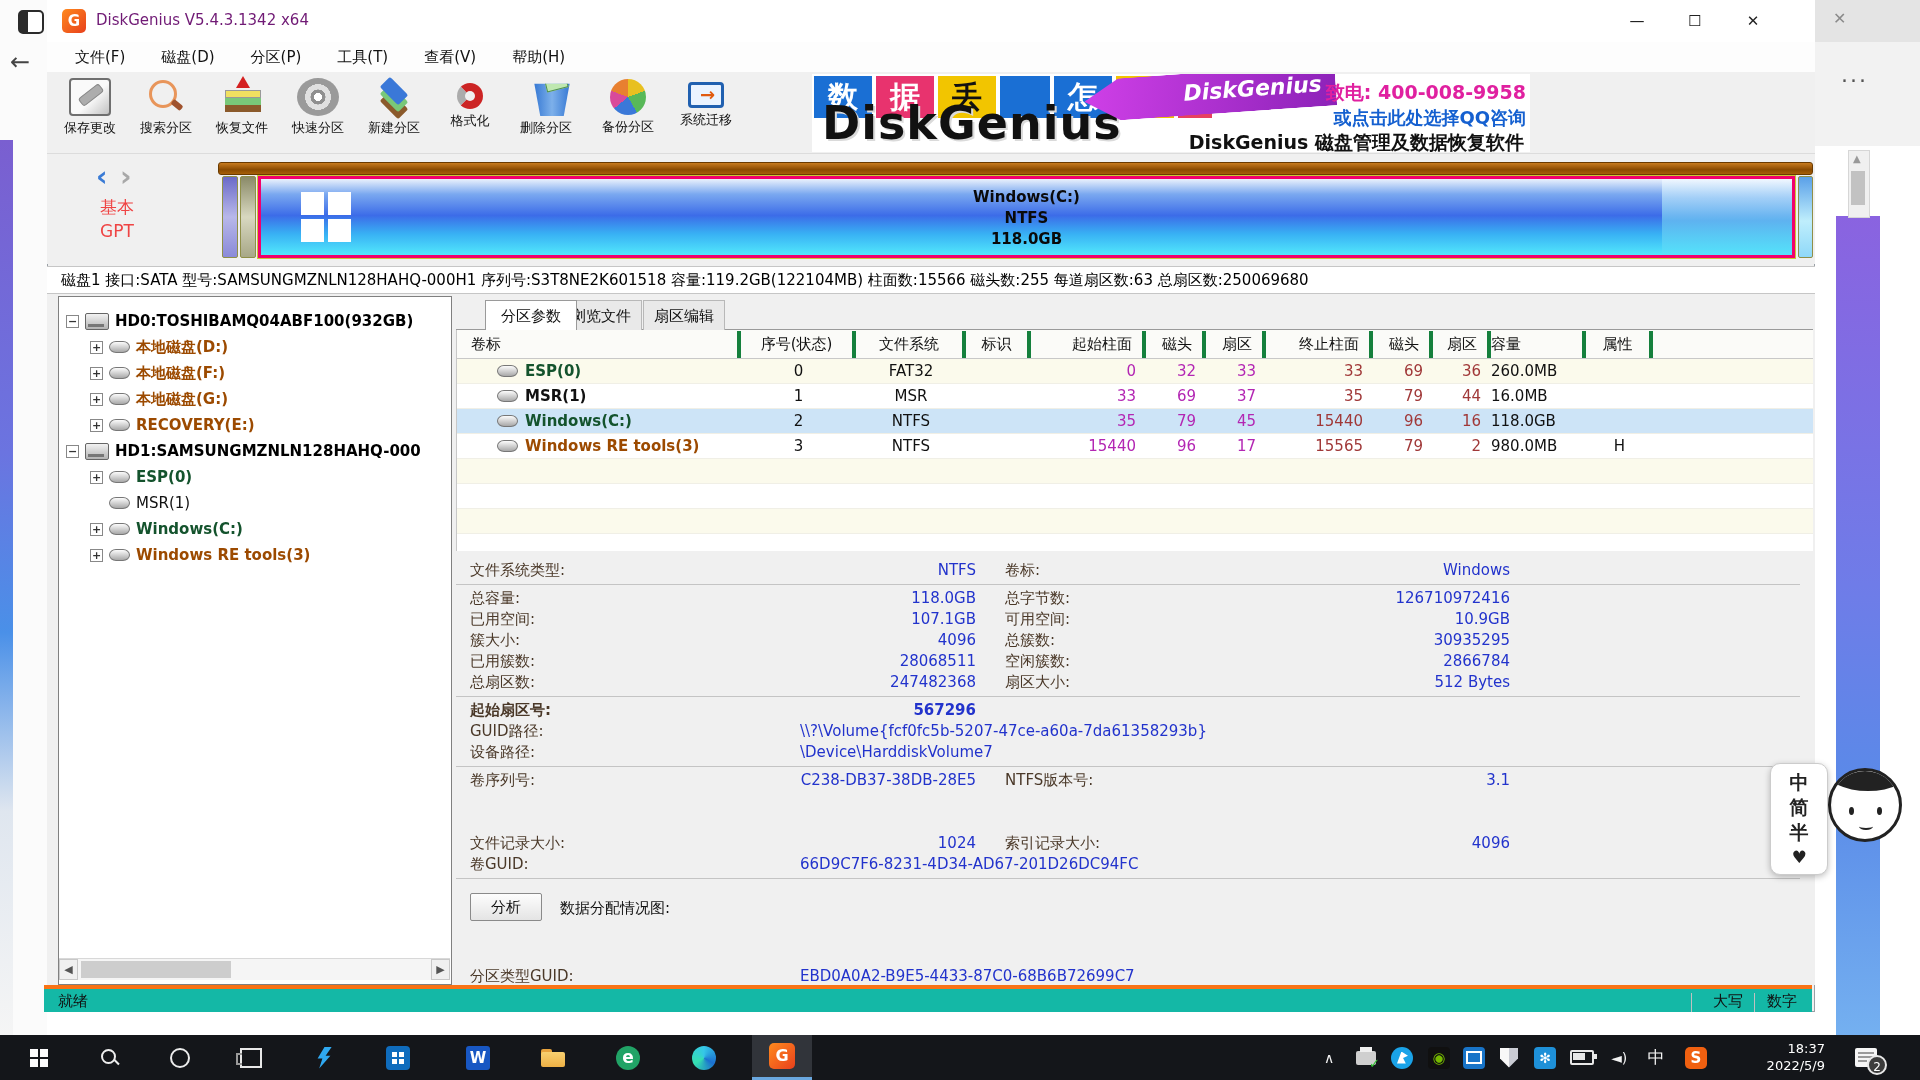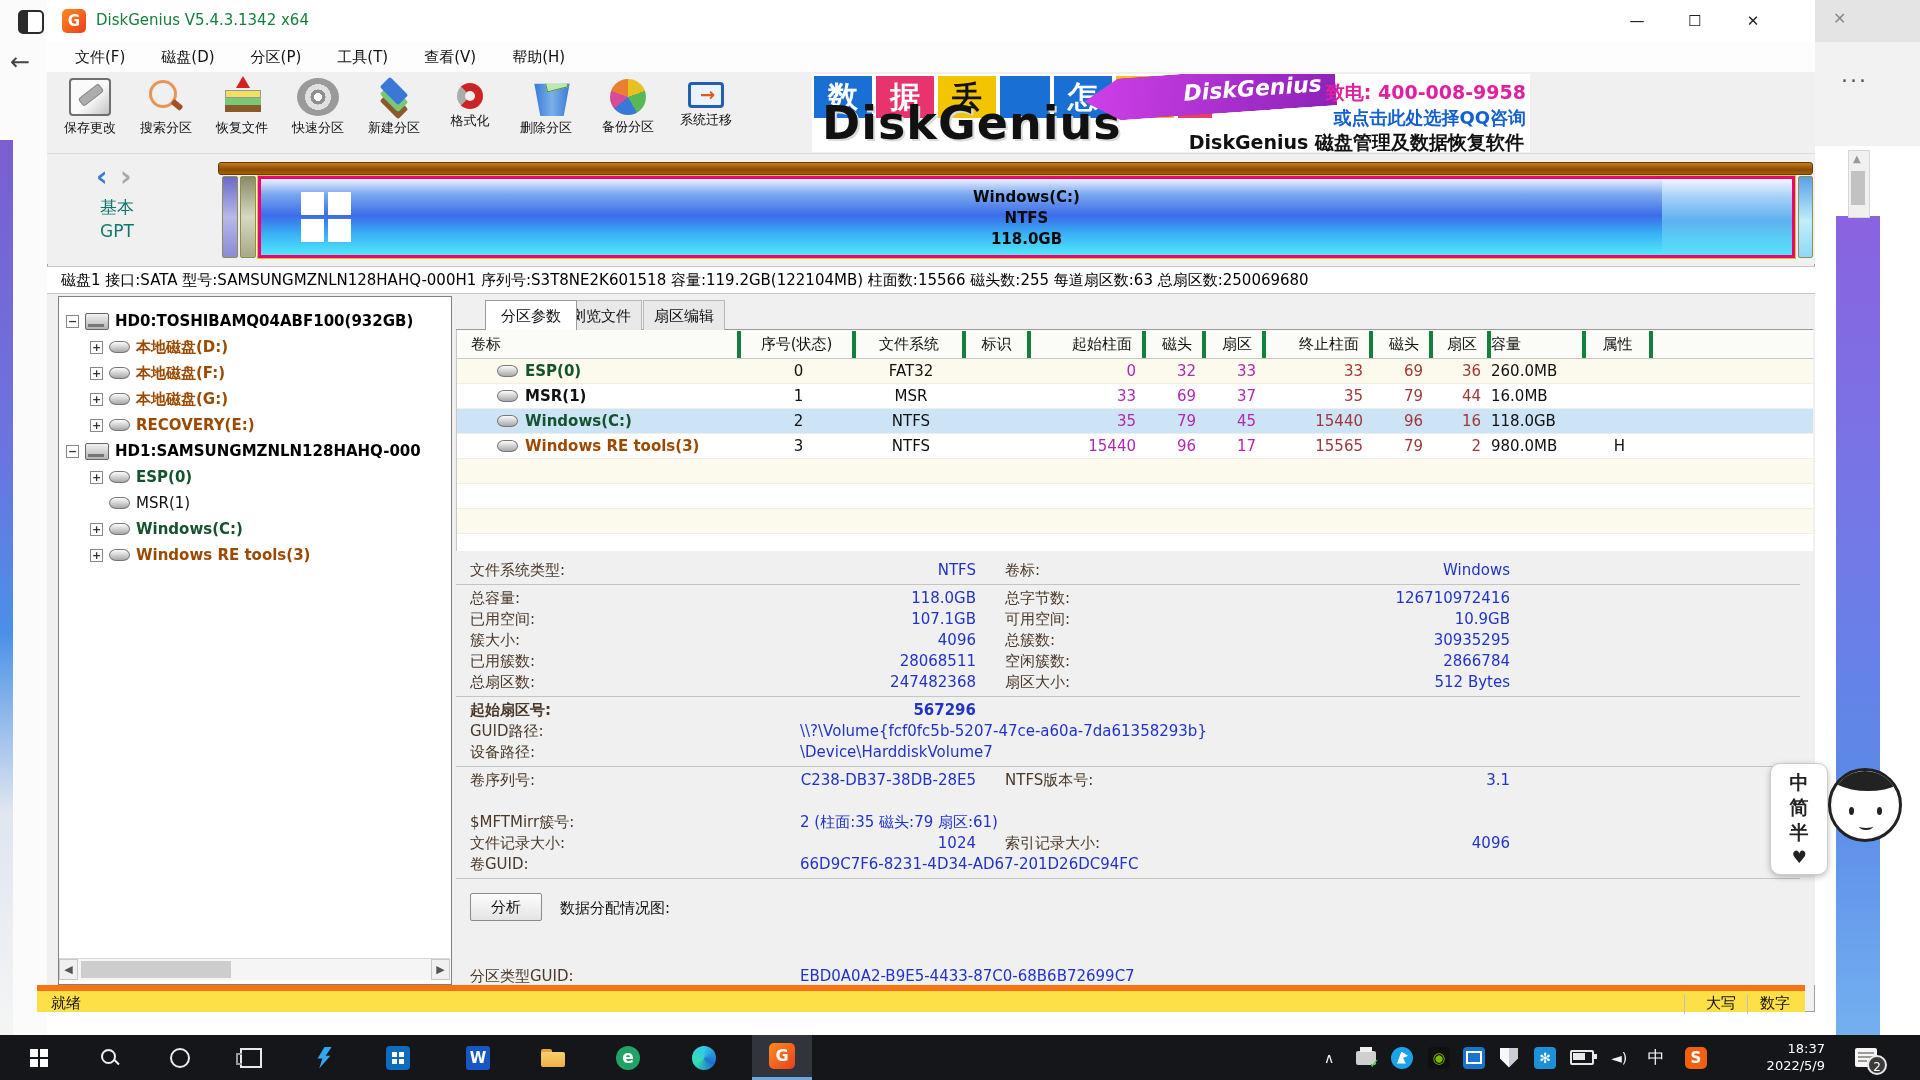--- a/index.html
+++ b/index.html
@@ -14,21 +14,21 @@
   .bg-right-title{left:1815px;top:0;width:105px;height:42px;background:#e4e4e4;color:#8a8a8a;font-size:16px;padding-top:9px;padding-left:18px;box-sizing:border-box;}
   .bg-right-tool{left:1815px;top:42px;width:105px;height:104px;background:#f2f2f2;color:#555;font-size:22px;letter-spacing:2px;padding:26px 0 0 26px;box-sizing:border-box;}
   .bg-scrollfrag{left:1848px;top:150px;width:20px;height:66px;background:#f0f0f0;border:1px solid #d6d6d6;}
   .bg-scrollfrag .thumb{position:absolute;left:2px;top:20px;width:14px;height:34px;background:#c2c2c2;}
   .bg-scrollfrag .up{position:absolute;left:4px;top:2px;font-size:10px;color:#999;}
   .wall-right{left:1836px;top:216px;width:44px;height:819px;background:linear-gradient(180deg,#8a63e0 0%,#6f7ce8 45%,#5a8ae8 70%,#74b0f0 100%);}
   
   .win{left:47px;top:0;width:1768px;height:1012px;background:#f0f0f0;border:1px solid #9aa0a6;box-sizing:border-box;}
   .titlebar{left:47px;top:0;width:1768px;height:42px;background:#ffffff;}
   .app-logo{width:24px;height:24px;border-radius:5px;background:linear-gradient(135deg,#ff8a1e,#e8401c);color:#fff;font-weight:bold;font-size:15px;text-align:center;line-height:24px;}
-  .title-text{font-size:15px;color:#15803d;}
+  .title-text{font-size:15px;color:#701a75;}
   .winbtn{width:58px;height:42px;text-align:center;line-height:42px;font-size:15px;color:#222;}
   
   .menubar{left:47px;top:42px;width:1768px;height:30px;background:#fdfdfd;display:flex;align-items:center;padding-left:28px;gap:36px;box-sizing:border-box;font-size:15px;color:#111;}
   
   .toolbar{left:47px;top:72px;width:1768px;height:82px;background:#f0f0f0;border-bottom:1px solid #dcdcdc;box-sizing:border-box;}
   .tbtn{position:absolute;top:6px;width:76px;text-align:center;}
   .tbtn .lab{font-size:13px;color:#111;margin-top:3px;}
   .tico{position:relative;width:42px;height:38px;margin:0 auto;}
   .i-save{border:2px solid #6f6f6f;background:linear-gradient(135deg,#fafafa 55%,#c2c2c2);border-radius:4px;box-sizing:border-box;}
   .i-save::after{content:"";position:absolute;left:7px;top:10px;width:24px;height:8px;background:#adadad;border:1px solid #888;transform:rotate(-38deg);border-radius:3px;}
@@ -48,21 +48,21 @@
   .banner{left:812px;top:74px;width:718px;height:78px;background:#ffffff;overflow:hidden;}
   .tile{position:absolute;top:2px;height:42px;text-align:center;font-weight:bold;font-size:30px;line-height:42px;color:#fff;}
   .banner-big{position:absolute;left:10px;top:22px;font-size:46px;font-weight:800;color:#111;letter-spacing:1px;text-shadow:2px 2px 0 #dadada;}
   .ribbon{position:absolute;left:272px;top:-2px;width:252px;height:42px;background:linear-gradient(100deg,#d040e8,#8c22b8);clip-path:polygon(0 50%,14% 0,100% 0,100% 100%,14% 100%);transform:rotate(-4deg);color:#fff;font-weight:bold;font-style:italic;font-size:22px;text-align:right;line-height:40px;padding-right:14px;box-sizing:border-box;}
   .banner-phone{position:absolute;right:4px;top:6px;color:#e020a0;font-weight:bold;font-size:19px;}
   .banner-qq{position:absolute;right:4px;top:32px;color:#1560d0;font-weight:bold;font-size:18px;}
   .banner-tagline{position:absolute;right:6px;top:56px;color:#111;font-weight:bold;font-size:19px;}
   
   .ppanel{left:47px;top:154px;width:1768px;height:110px;background:#f0f0f0;}
   .nav-arrow{font-size:28px;font-weight:bold;line-height:26px;}
-  .scheme{font-size:17px;color:#0f766e;width:70px;text-align:center;}
+  .scheme{font-size:17px;color:#ef4444;width:70px;text-align:center;}
   .diskbar{left:218px;top:162px;width:1595px;height:13px;background:linear-gradient(180deg,#c87b1e,#8a4a00 60%,#a65f08);border:1px solid #6a3a00;border-radius:3px;box-sizing:border-box;}
   .pstrip{top:176px;height:82px;border:1px solid #8f8f48;box-sizing:border-box;border-radius:2px;}
   .pblock{left:258px;top:176px;width:1537px;height:82px;border:3px solid #f2006c;outline:1px solid #c8c838;background:linear-gradient(180deg,#eaf1fc 0%,#7aa8f0 20%,#3c6ce8 48%,#38b0f4 72%,#52e8fc 100%);box-sizing:border-box;}
   .pblock .freepart{position:absolute;right:0;top:0;width:130px;height:100%;background:linear-gradient(180deg,#f2f8ff 0%,#a8d4f8 25%,#62b8f0 55%,#55e2fa 100%);opacity:0.9;}
   .winflag{position:absolute;left:40px;top:13px;width:50px;height:50px;display:grid;grid-template-columns:1fr 1fr;grid-template-rows:1fr 1fr;gap:4px;}
   .winflag span{background:#ffffff;}
   .ptext{position:absolute;left:0;top:8px;width:100%;text-align:center;font-size:15px;font-weight:600;color:#0a0a0a;line-height:21px;}
   
   .diskinfo{left:47px;top:266px;width:1768px;height:28px;background:#ffffff;border-top:1px solid #c6c6c6;border-bottom:1px solid #c6c6c6;box-sizing:border-box;font-size:15px;color:#000;line-height:26px;padding-left:14px;}
   
@@ -113,21 +113,21 @@
   .drow{position:absolute;left:0;width:1357px;height:21px;font-size:15px;line-height:21px;white-space:nowrap;}
   .dl{position:absolute;left:14px;color:#4a3828;}
   .dv1{position:absolute;left:180px;width:340px;text-align:right;color:#2233cc;}
   .dl2{position:absolute;left:549px;color:#4a3828;}
   .dv2{position:absolute;left:700px;width:354px;text-align:right;color:#2233cc;}
   .dwide{position:absolute;left:344px;color:#2233cc;}
   .dline{position:absolute;left:0;width:1344px;height:1px;background:#c4c4c4;}
   .analyze-btn{position:absolute;left:14px;top:342px;width:72px;height:28px;background:linear-gradient(#fdfdfd,#e4e4e4);border:1px solid #8a8a8a;border-radius:2px;font-size:15px;text-align:center;line-height:26px;color:#111;box-sizing:border-box;}
   .alloc-label{position:absolute;left:104px;top:348px;font-size:15px;color:#111;}
   
-  .statusbar{left:37px;top:985px;width:1768px;height:27px;background:#fde047;border-top:6px solid #f97316;box-sizing:border-box;font-size:15px;color:#111;}
+  .statusbar{left:44px;top:985px;width:1768px;height:27px;background:#14b8a6;border-top:4px solid #f97316;box-sizing:border-box;font-size:15px;color:#111;}
   .sb-sep{position:absolute;top:4px;width:1px;height:19px;background:#c0c0c0;}
   
   .taskbar{left:0;top:1035px;width:1920px;height:45px;background:#14161a;z-index:50;}
   .tb-item{position:absolute;top:0;width:44px;height:45px;display:flex;align-items:center;justify-content:center;}
   .startflag{display:grid;grid-template-columns:1fr 1fr;grid-template-rows:1fr 1fr;gap:2px;width:18px;height:18px;}
   .startflag span{background:#fdfdfd;}
   .srch{position:relative;width:20px;height:20px;}
   .srch::before{content:"";position:absolute;left:1px;top:1px;width:11px;height:11px;border:2px solid #eee;border-radius:50%;}
   .srch::after{content:"";position:absolute;left:13px;top:13px;width:7px;height:2px;background:#eee;transform:rotate(45deg);}
   .cortana{width:16px;height:16px;border:2px solid #ececec;border-radius:50%;}
@@ -497,24 +497,20 @@
       <span class="dl">设备路径:</span>
         <span class="dwide">\Device\HarddiskVolume7</span>
     </div>
     <div class="dline" style="top:215px;"></div>
     <div class="drow" style="top:219px;">
       <span class="dl">卷序列号:</span>
         <span class="dv1">C238-DB37-38DB-28E5</span>
       <span class="dl2">NTFS版本号:</span>
         <span class="dv2">3.1</span>
     </div>
-    <div class="drow" style="top:261px;">
-      <span class="dl">$MFTMirr簇号:</span>
-        <span class="dwide">2 (柱面:35 磁头:79 扇区:61)</span>
-    </div>
     <div class="drow" style="top:282px;">
       <span class="dl">文件记录大小:</span>
         <span class="dv1">1024</span>
       <span class="dl2">索引记录大小:</span>
         <span class="dv2">4096</span>
     </div>
     <div class="drow" style="top:303px;">
       <span class="dl">卷GUID:</span>
         <span class="dwide">66D9C7F6-8231-4D34-AD67-201D26DC94FC</span>
     </div>

